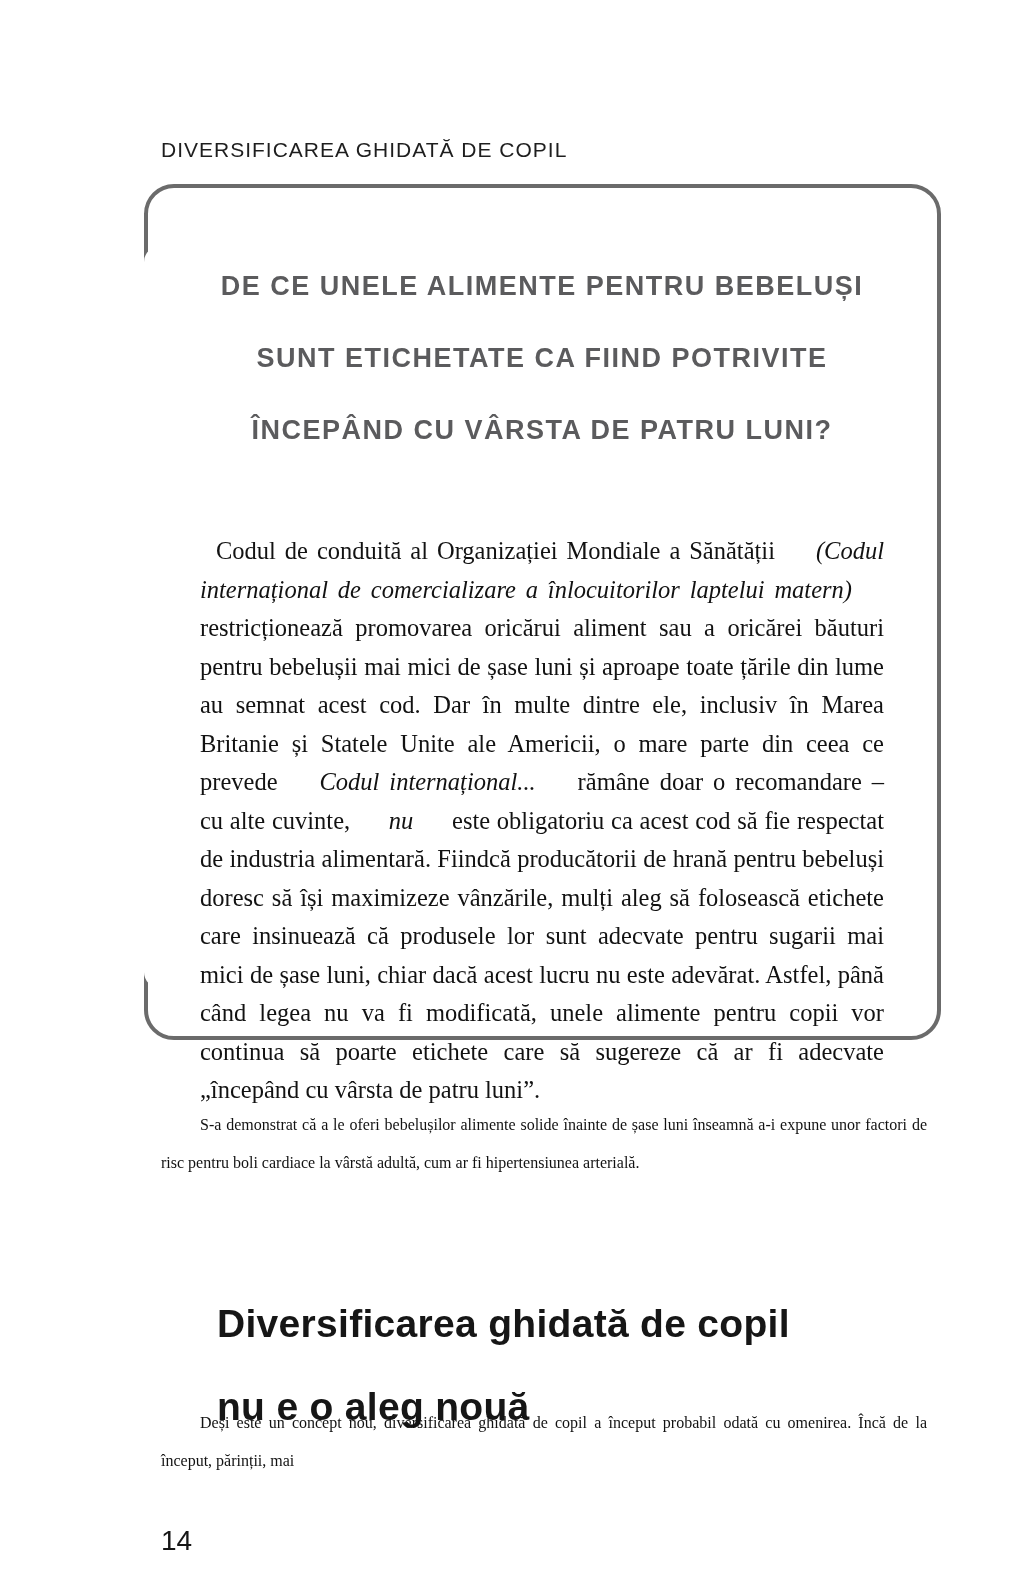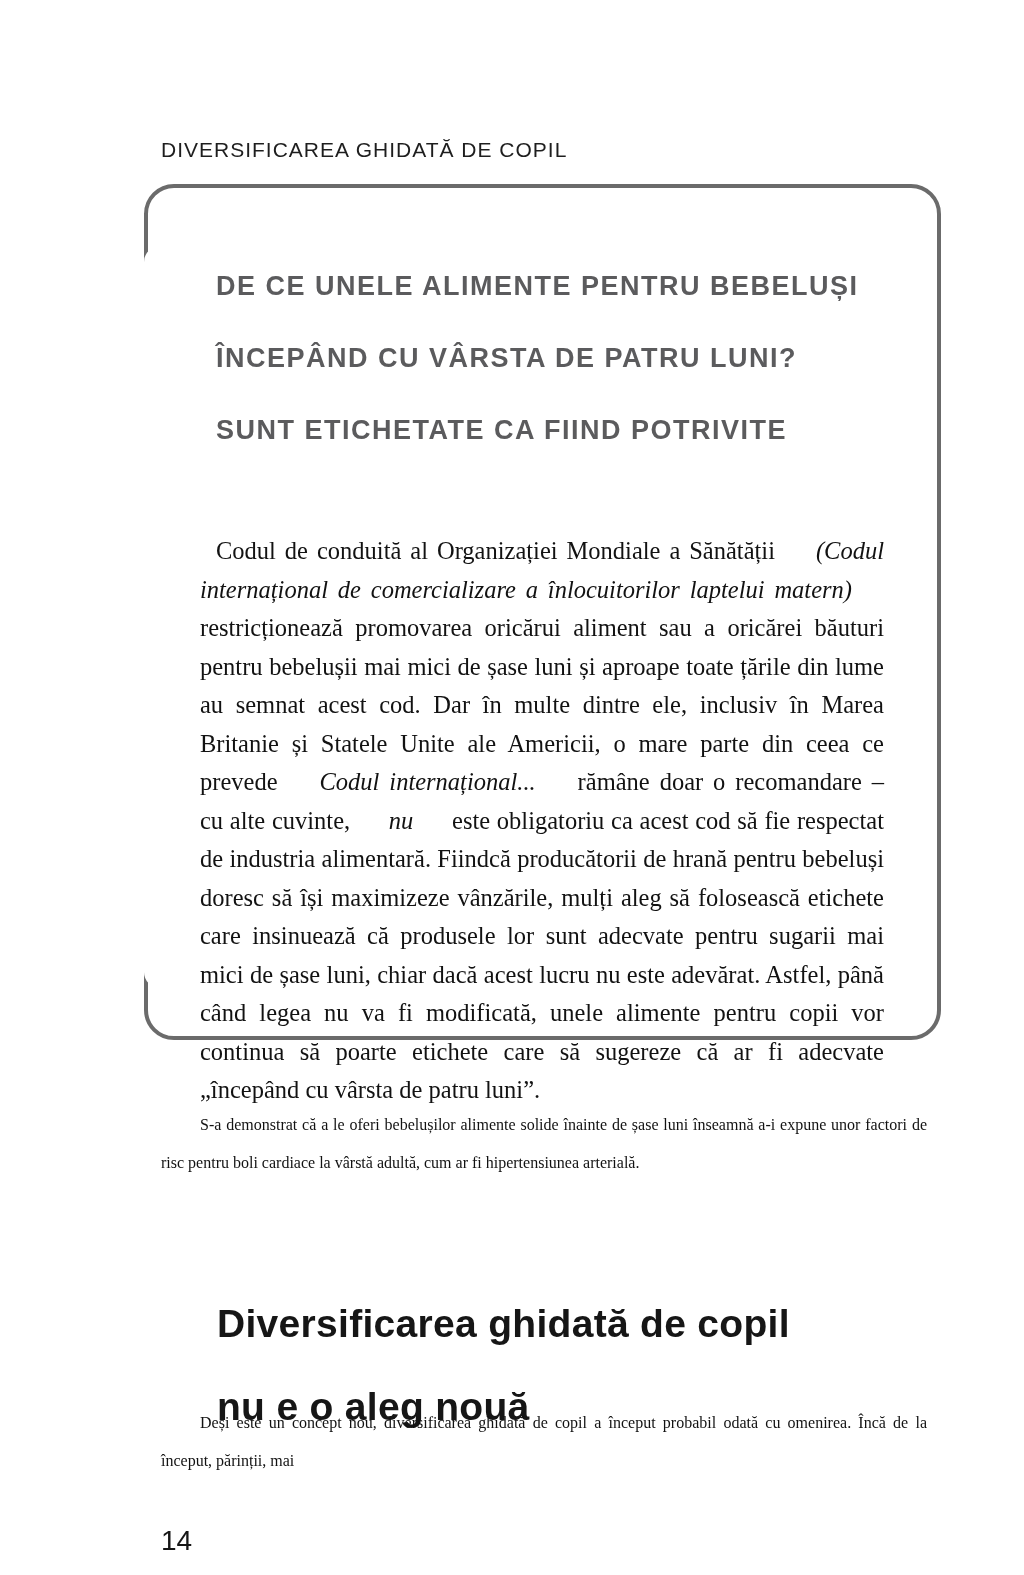--- a/index.html
+++ b/index.html
@@ -45,21 +45,21 @@
     background: #ffffff;
   }
   .callout-heading {
     font-family: "Liberation Sans", sans-serif;
     font-weight: 700;
     font-size: 27px;
     line-height: 40px;
     letter-spacing: 1.5px;
     color: var(--box-heading, #5b5b5d);
   }
-  .callout-heading .hline { display: block; }
+  .callout-heading .hline { display: block; text-align: center; }
   .callout-body {
     margin-top: 34px;
     font-size: 24.5px;
     line-height: 38.5px;
     text-align: justify;
     color: var(--text, #121212);
   }
   .it { font-style: italic; }
   .body-para {
     position: absolute;
@@ -98,22 +98,22 @@
 <body>
 
 <div class="page">
 
   <div class="running-header">DIVERSIFICAREA GHIDATĂ DE COPIL</div>
 
   <div class="callout">
     <div class="callout-gap"></div>
     <h2 class="callout-heading">
       <span class="hline">DE CE UNELE ALIMENTE PENTRU BEBELUȘI</span>
+      <span class="hline">SUNT ETICHETATE CA FIIND POTRIVITE</span>
       <span class="hline">ÎNCEPÂND CU VÂRSTA DE PATRU LUNI?</span>
-      <span class="hline">SUNT ETICHETATE CA FIIND POTRIVITE</span>
     </h2>
     <p class="callout-body"><span>Codul de conduită al Organizației Mondiale a Sănătății </span><span class="it">(Codul internațional de comercializare a înlocuitorilor laptelui matern)</span><span> restricționează promovarea oricărui aliment sau a oricărei băuturi pentru bebelușii mai mici de șase luni și aproape toate țările din lume au semnat acest cod. Dar în multe dintre ele, inclusiv în Marea Britanie și Statele Unite ale Americii, o mare parte din ceea ce prevede </span><span class="it">Codul internațional...</span><span> rămâne doar o recomandare – cu alte cuvinte, </span><span class="it">nu</span><span> este obligatoriu ca acest cod să fie respectat de industria alimentară. Fiindcă producătorii de hrană pentru bebeluși doresc să își maximizeze vânzările, mulți aleg să folosească etichete care insinuează că produsele lor sunt adecvate pentru sugarii mai mici de șase luni, chiar dacă acest lucru nu este adevărat. Astfel, până când legea nu va fi modificată, unele alimente pentru copii vor continua să poarte etichete care să sugereze că ar fi adecvate „începând cu vârsta de patru luni”.</span></p>
   </div>
 
   <p class="body-para para-after-box">S-a demonstrat că a le oferi bebelușilor alimente solide înainte de șase luni înseamnă a-i expune unor factori de risc pentru boli cardiace la vârstă adultă, cum ar fi hipertensiunea arterială.</p>
 
   <h1 class="section-heading">
     <span class="hline">Diversificarea ghidată de copil</span>
     <span class="hline">nu e o aleg nouă</span>
   </h1>

